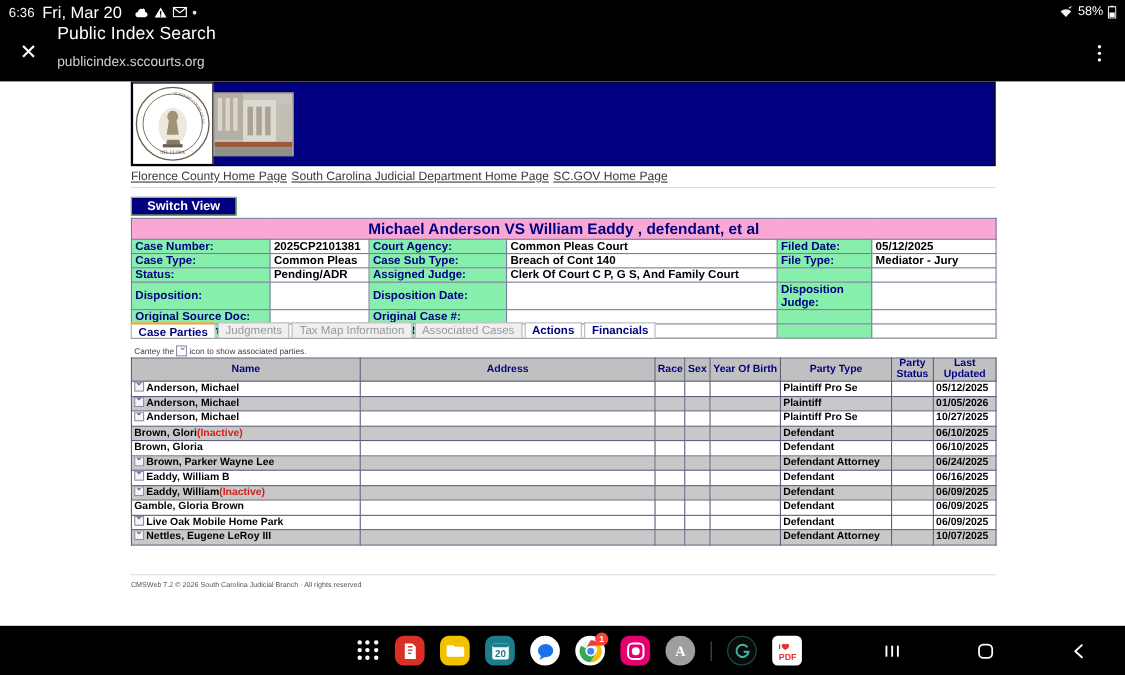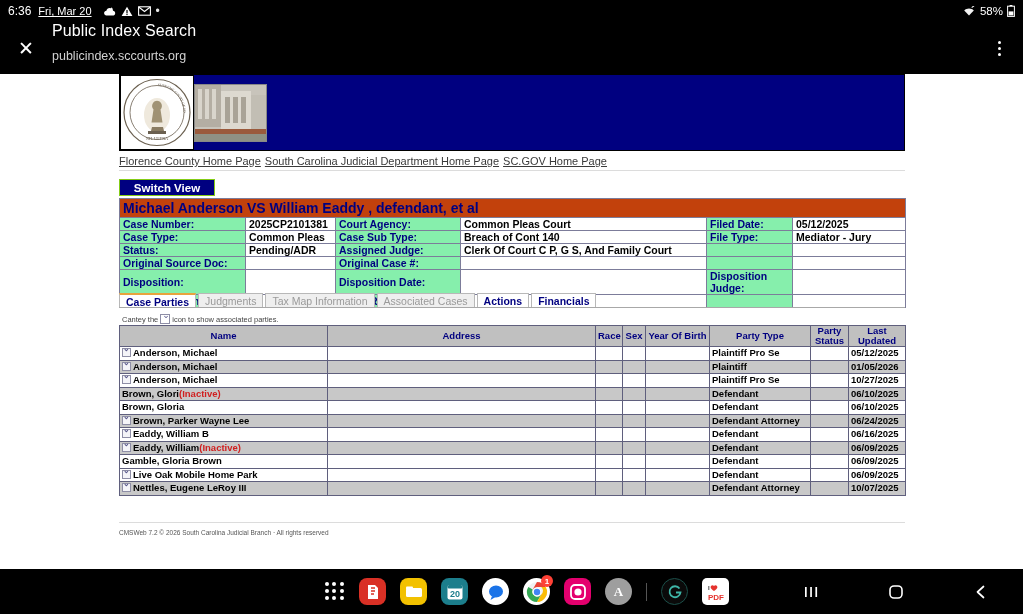--- a/index.html
+++ b/index.html
@@ -15,21 +15,21 @@
   
   .statusbar {
     position: absolute; top:0; left:0; width:1023px; height:22px;
     background:#000; color:#fff;
     display:flex; align-items:center; justify-content:space-between;
     padding: 0 8px; font-size: 11.5px;
   }
   .sb-left { display:flex; align-items:center; gap:7px; }
   .sb-right { display:flex; align-items:center; gap:4px; font-size:11.5px; }
   .sb-time { font-size: 12px; }
-  .sb-date { font-size: 11px; text-decoration: underline; }
+  .sb-date { font-size: 15px; }
   .sb-icons { display:flex; align-items:center; gap:5px; margin-left:4px; }
   .sb-icons svg { display:block; }
   .dot-sep { font-size:12px; line-height:1; opacity:.9; }
 
   
   .chrome {
     position:absolute; top:22px; left:0; width:1023px; height:52px;
     background:#000; color:#fff;
   }
   .chrome-close {
@@ -98,21 +98,21 @@
   }
 
   
   table.caseinfo {
     position:absolute; left:119px; top:124px; width:786px;
     border-collapse:collapse; font-size:10.5px; table-layout:fixed;
   }
   table.caseinfo td { border:1px solid #7c7c9a; height:13px; padding:0 3px;
      vertical-align:middle; line-height:12px; }
   .ci-title {
-    background:#c2410c; color:#000080;
+    background:#f9a8d4; text-align:center; color:#000080;
     font-weight:bold; font-size:14px !important; height:19px !important;
   }
   .ci-lbl { background:#86efac; color:#000080; font-weight:bold; }
   .ci-val { background:#fff; color:#000; font-weight:bold; }
 
   
   .tabs {
     position:absolute; left:119px; top:220px; width:786px; height:14px;
     display:flex; align-items:flex-end;
     border-bottom:1px solid #a8a8a8;
@@ -336,33 +336,33 @@
         </tr>
         <tr>
           <td class="ci-lbl">Status:</td>
           <td class="ci-val">Pending/ADR</td>
           <td class="ci-lbl">Assigned Judge:</td>
           <td class="ci-val">Clerk Of Court C P, G S, And Family Court</td>
           <td class="ci-lbl"></td>
           <td class="ci-val"></td>
         </tr>
         <tr>
+          <td class="ci-lbl">Disposition:</td>
+          <td class="ci-val"></td>
+          <td class="ci-lbl">Disposition Date:</td>
+          <td class="ci-val"></td>
+          <td class="ci-lbl">Disposition Judge:</td>
+          <td class="ci-val"></td>
+        </tr>
+        <tr>
           <td class="ci-lbl">Original Source Doc:</td>
           <td class="ci-val"></td>
           <td class="ci-lbl">Original Case #:</td>
           <td class="ci-val"></td>
           <td class="ci-lbl"></td>
-          <td class="ci-val"></td>
-        </tr>
-        <tr>
-          <td class="ci-lbl">Disposition:</td>
-          <td class="ci-val"></td>
-          <td class="ci-lbl">Disposition Date:</td>
-          <td class="ci-val"></td>
-          <td class="ci-lbl">Disposition Judge:</td>
           <td class="ci-val"></td>
         </tr>
         <tr>
           <td class="ci-lbl">Judgment Number:</td>
           <td class="ci-val"></td>
           <td class="ci-lbl">Court Roster:</td>
           <td class="ci-val"></td>
           <td class="ci-lbl"></td>
           <td class="ci-val"></td>
         </tr>

